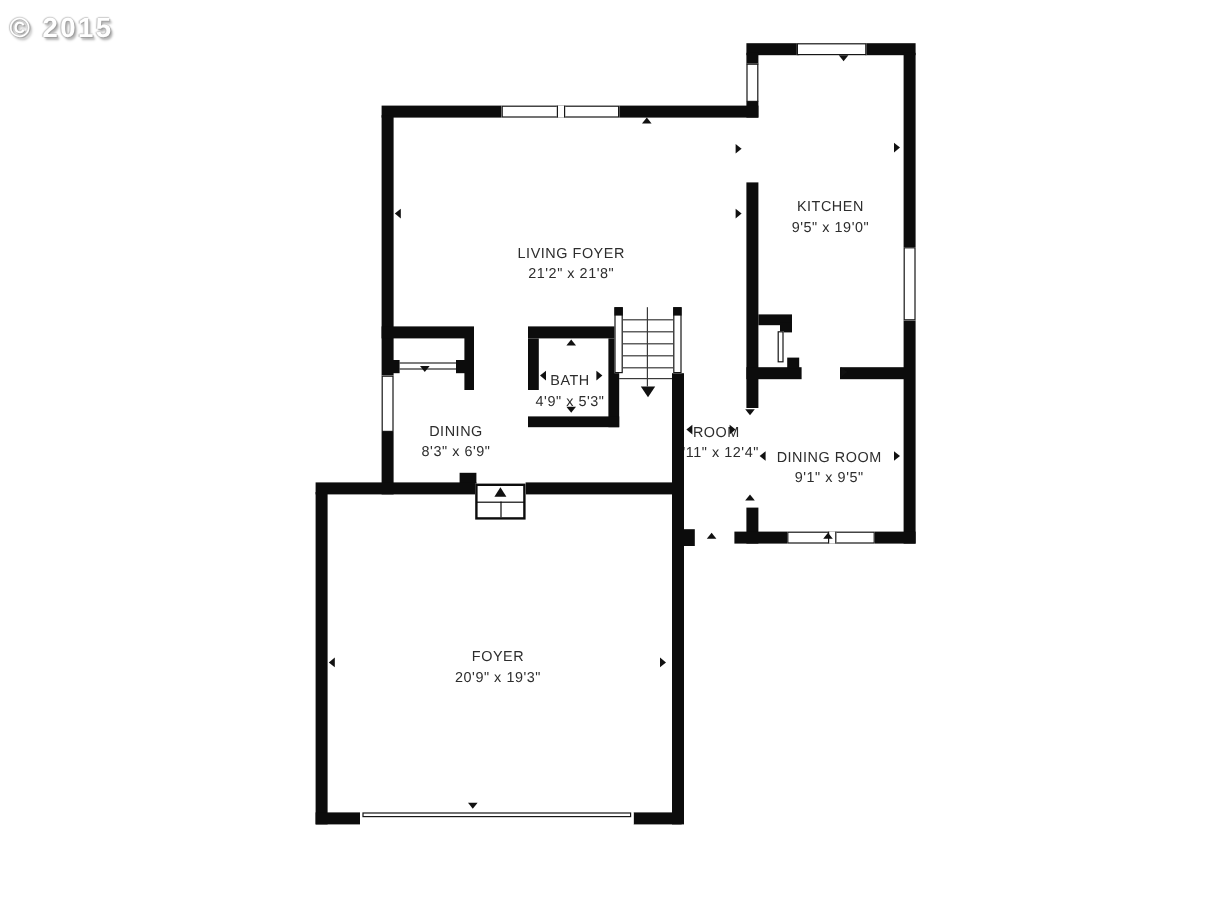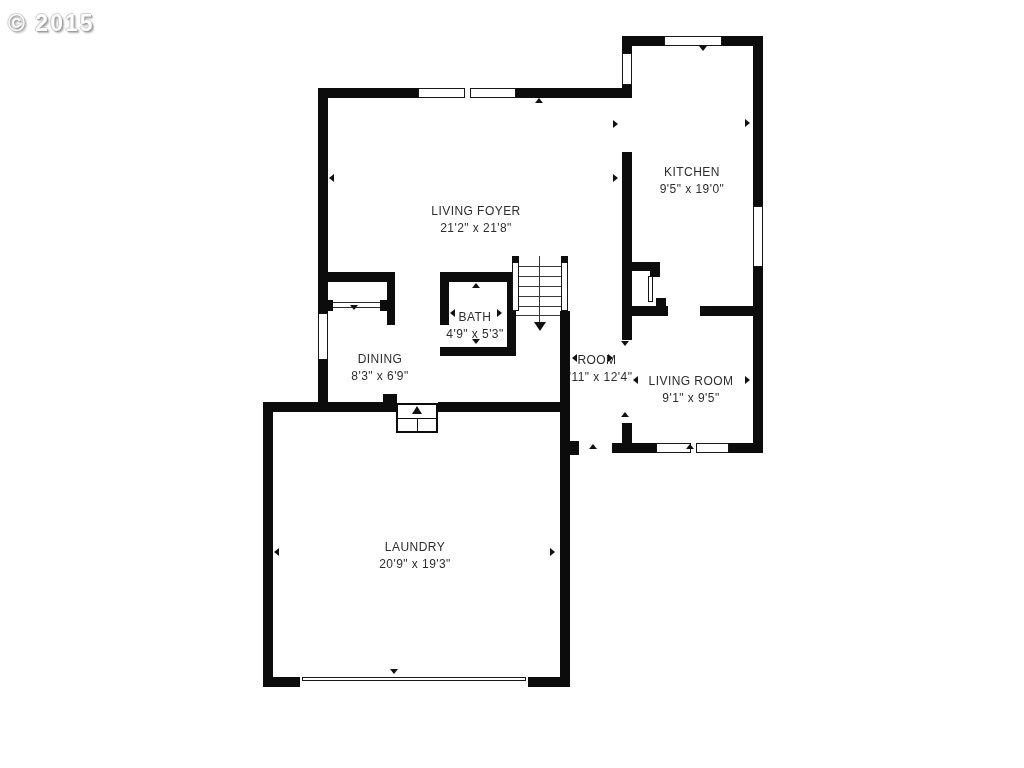--- a/index.html
+++ b/index.html
@@ -160,21 +160,21 @@
   </div>
   <div class="lbl" style="left:380px;top:351px">
     <div>DINING</div>
     <div>8'3" x 6'9"</div>
   </div>
   <div class="lbl" style="left:597px;top:352px">
     <div>ROOM</div>
     <div>8'11" x 12'4"</div>
   </div>
   <div class="lbl" style="left:691px;top:373px">
-    <div>LIVING ROOM</div>
+    <div>DINING ROOM</div>
     <div>9'1" x 9'5"</div>
   </div>
   <div class="lbl" style="left:415px;top:539px">
-    <div>LAUNDRY</div>
+    <div>FOYER</div>
     <div>20'9" x 19'3"</div>
   </div>
 
 </div>
 
 </body></html>

